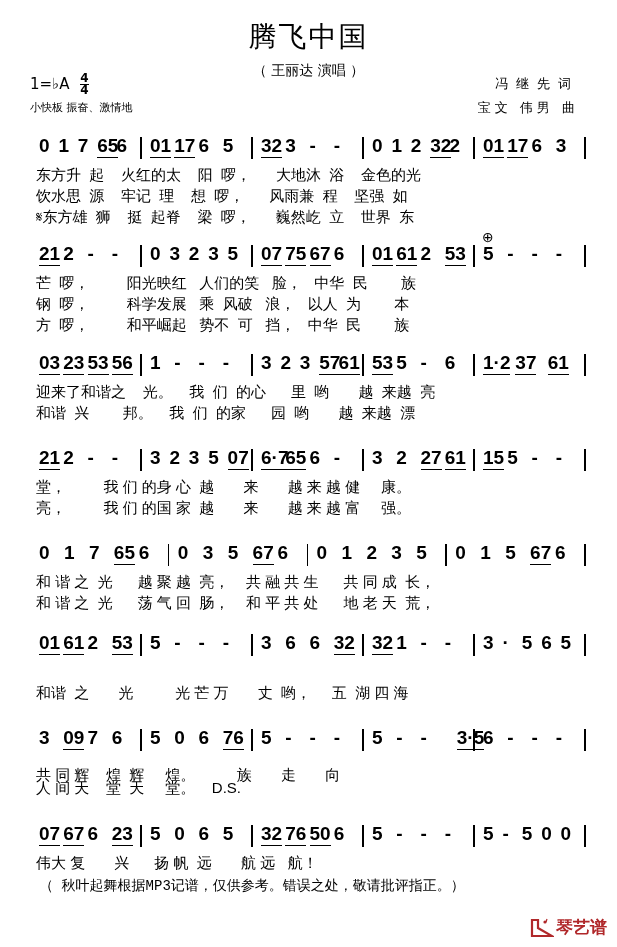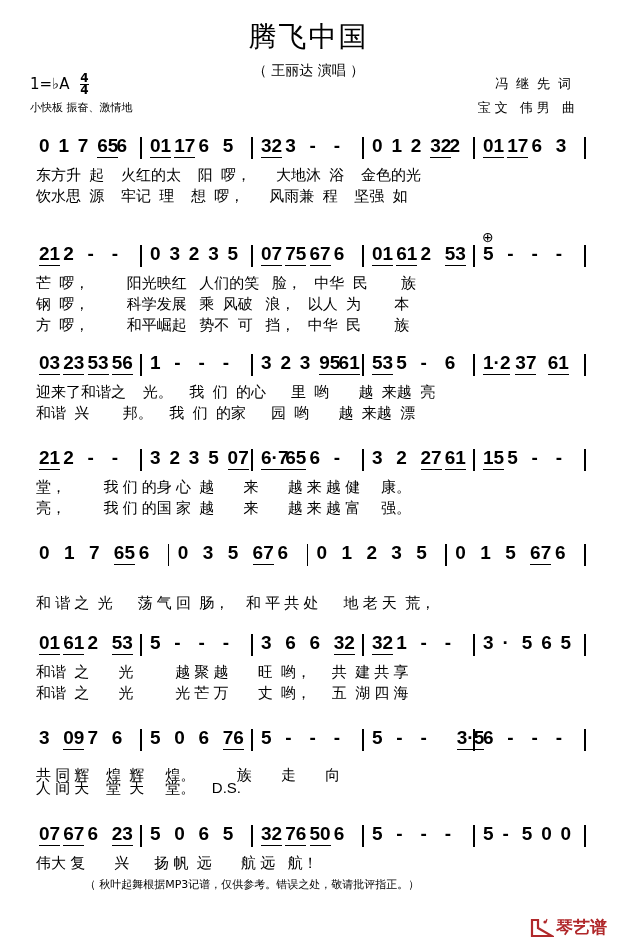--- a/index.html
+++ b/index.html
@@ -11,21 +11,21 @@
   .key { left:30px; top:73px; font-size:15px; }
   .key .ts { display:inline-block; vertical-align:middle; text-align:center; font-weight:bold; font-size:12px; line-height:11px; margin-left:6px; }
   .key .ts .frac { border-bottom:1.5px solid #000; }
   .tempo { left:30px; top:100px; font-size:11px; }
   .credit { right:38px; font-family:"DejaVu Serif", serif; font-size:13px; letter-spacing:8px; text-align:right; }
   .system { position:absolute; left:0; width:617px; }
   .notes { position:absolute; left:0; top:0; height:26px; width:617px; }
   .n { position:absolute; font-family:"Liberation Sans", sans-serif; font-weight:bold; font-size:19px; top:0; line-height:22px; }
   .bar { position:absolute; top:2px; width:1.5px; height:22px; background:#000; }
   .lyr { position:absolute; font-family:Liberation Sans, sans-serif; font-size:15px; line-height:20px; white-space:pre; letter-spacing:0px; }
-  .foot { left:0; width:504px; top:877px; text-align:center; font-size:11px; }
+  .foot { left:0; width:504px; top:877px; text-align:center; font-size:14px;font-family:Liberation Mono, monospace; }
   .logo { right:10px; bottom:8px; color:#b0282a; font-size:17px; font-weight:bold; display:flex; align-items:center; gap:2px;justify-content:flex-end; }
   .coda { position:absolute; font-size:14px; }
 </style>
 </head>
 <body>
 
 <div class="abs title">腾飞中国</div>
 <div class="abs subtitle">（ 王丽达 演唱 ）</div>
 <div class="abs key">
   <span>1=♭A</span>
@@ -64,20 +64,21 @@
         <span class="n" style="left: 449.6px;">2</span>
         <div class="bar" style="left: 473px;"></div>
         <span class="n" style="left: 483px; border-bottom: 1.5px solid rgb(0, 0, 0);">01</span>
         <span class="n" style="left: 507.25px; border-bottom: 1.5px solid rgb(0, 0, 0);">17</span>
         <span class="n" style="left: 531.5px;">6</span>
         <span class="n" style="left: 555.75px;">3</span>
         <div class="bar" style="left: 584px;"></div>
       </div>
       <div class="lyr" style="left: 36px; top: 30px;">东方升  起    火红的太    阳  啰，      大地沐  浴    金色的光</div>
       <div class="lyr" style="left: 36px; top: 51px;">饮水思  源    牢记  理    想  啰，      风雨兼  程    坚强  如</div>
+      <div class="lyr" style="left: 36px; top: 72px;">𝄋东方雄  狮    挺  起脊    梁  啰，      巍然屹  立    世界  东</div>
     </div>
     <div class="system" style="top: 243px; height: 100px;">
       <div class="notes">
         <span class="n" style="left: 39px; border-bottom: 1.5px solid rgb(0, 0, 0);">21</span>
         <span class="n" style="left: 63.25px;">2</span>
         <span class="n" style="left: 87.5px;">-</span>
         <span class="n" style="left: 111.75px;">-</span>
         <div class="bar" style="left: 140px;"></div>
         <span class="n" style="left: 150px;">0</span>
         <span class="n" style="left: 169.4px;">3</span>
@@ -114,21 +115,21 @@
         <span class="n" style="left: 111.75px; border-bottom: 1.5px solid rgb(0, 0, 0);">56</span>
         <div class="bar" style="left: 140px;"></div>
         <span class="n" style="left: 150px;">1</span>
         <span class="n" style="left: 174.25px;">-</span>
         <span class="n" style="left: 198.5px;">-</span>
         <span class="n" style="left: 222.75px;">-</span>
         <div class="bar" style="left: 251px;"></div>
         <span class="n" style="left: 261px;">3</span>
         <span class="n" style="left: 280.4px;">2</span>
         <span class="n" style="left: 299.8px;">3</span>
-        <span class="n" style="left: 319.2px; border-bottom: 1.5px solid rgb(0, 0, 0);">95</span>
+        <span class="n" style="left: 319.2px; border-bottom: 1.5px solid rgb(0, 0, 0);">57</span>
         <span class="n" style="left: 338.6px; border-bottom: 1.5px solid rgb(0, 0, 0);">61</span>
         <div class="bar" style="left: 362px;"></div>
         <span class="n" style="left: 372px; border-bottom: 1.5px solid rgb(0, 0, 0);">53</span>
         <span class="n" style="left: 396.25px;">5</span>
         <span class="n" style="left: 420.5px;">-</span>
         <span class="n" style="left: 444.75px;">6</span>
         <div class="bar" style="left: 473px;"></div>
         <span class="n" style="left: 483px; border-bottom: 1.5px solid rgb(0, 0, 0);">1·2</span>
         <span class="n" style="left: 515.333px; border-bottom: 1.5px solid rgb(0, 0, 0);">37</span>
         <span class="n" style="left: 547.667px; border-bottom: 1.5px solid rgb(0, 0, 0);">61</span>
@@ -189,20 +190,21 @@
         <span class="n" style="left: 391.35px;">3</span>
         <span class="n" style="left: 416.3px;">5</span>
         <div class="bar" style="left: 445.25px;"></div>
         <span class="n" style="left: 455.25px;">0</span>
         <span class="n" style="left: 480.2px;">1</span>
         <span class="n" style="left: 505.15px;">5</span>
         <span class="n" style="left: 530.1px; border-bottom: 1.5px solid rgb(0, 0, 0);">67</span>
         <span class="n" style="left: 555.05px;">6</span>
         <div class="bar" style="left: 584px;"></div>
       </div>
+      <div class="lyr" style="left: 36px; top: 30px;">和 谐 之  光      越 聚 越  亮，    共 融 共 生      共 同 成  长，</div>
       <div class="lyr" style="left: 36px; top: 51px;">和 谐 之  光      荡 气 回  肠，    和 平 共 处      地 老 天  荒，</div>
     </div>
     <div class="system" style="top: 632px; height: 100px;">
       <div class="notes">
         <span class="n" style="left: 39px; border-bottom: 1.5px solid rgb(0, 0, 0);">01</span>
         <span class="n" style="left: 63.25px; border-bottom: 1.5px solid rgb(0, 0, 0);">61</span>
         <span class="n" style="left: 87.5px;">2</span>
         <span class="n" style="left: 111.75px; border-bottom: 1.5px solid rgb(0, 0, 0);">53</span>
         <div class="bar" style="left: 140px;"></div>
         <span class="n" style="left: 150px;">5</span>
@@ -220,21 +222,20 @@
         <span class="n" style="left: 420.5px;">-</span>
         <span class="n" style="left: 444.75px;">-</span>
         <div class="bar" style="left: 473px;"></div>
         <span class="n" style="left: 483px;">3</span>
         <span class="n" style="left: 502.4px;">·</span>
         <span class="n" style="left: 521.8px;">5</span>
         <span class="n" style="left: 541.2px;">6</span>
         <span class="n" style="left: 560.6px;">5</span>
         <div class="bar" style="left: 584px;"></div>
       </div>
-      <div class="lyr" style="left: 36px; top: 30px;">和谐  之       光          越 聚 越       旺  哟，     共  建 共 享</div>
       <div class="lyr" style="left: 36px; top: 51px;">和谐  之       光          光 芒 万       丈  哟，     五  湖 四 海</div>
     </div>
     <div class="system" style="top: 727px; height: 100px;">
       <div class="notes">
         <span class="n" style="left: 39px;">3</span>
         <span class="n" style="left: 63.25px; border-bottom: 1.5px solid rgb(0, 0, 0);">09</span>
         <span class="n" style="left: 87.5px;">7</span>
         <span class="n" style="left: 111.75px;">6</span>
         <div class="bar" style="left: 140px;"></div>
         <span class="n" style="left: 150px;">5</span>

